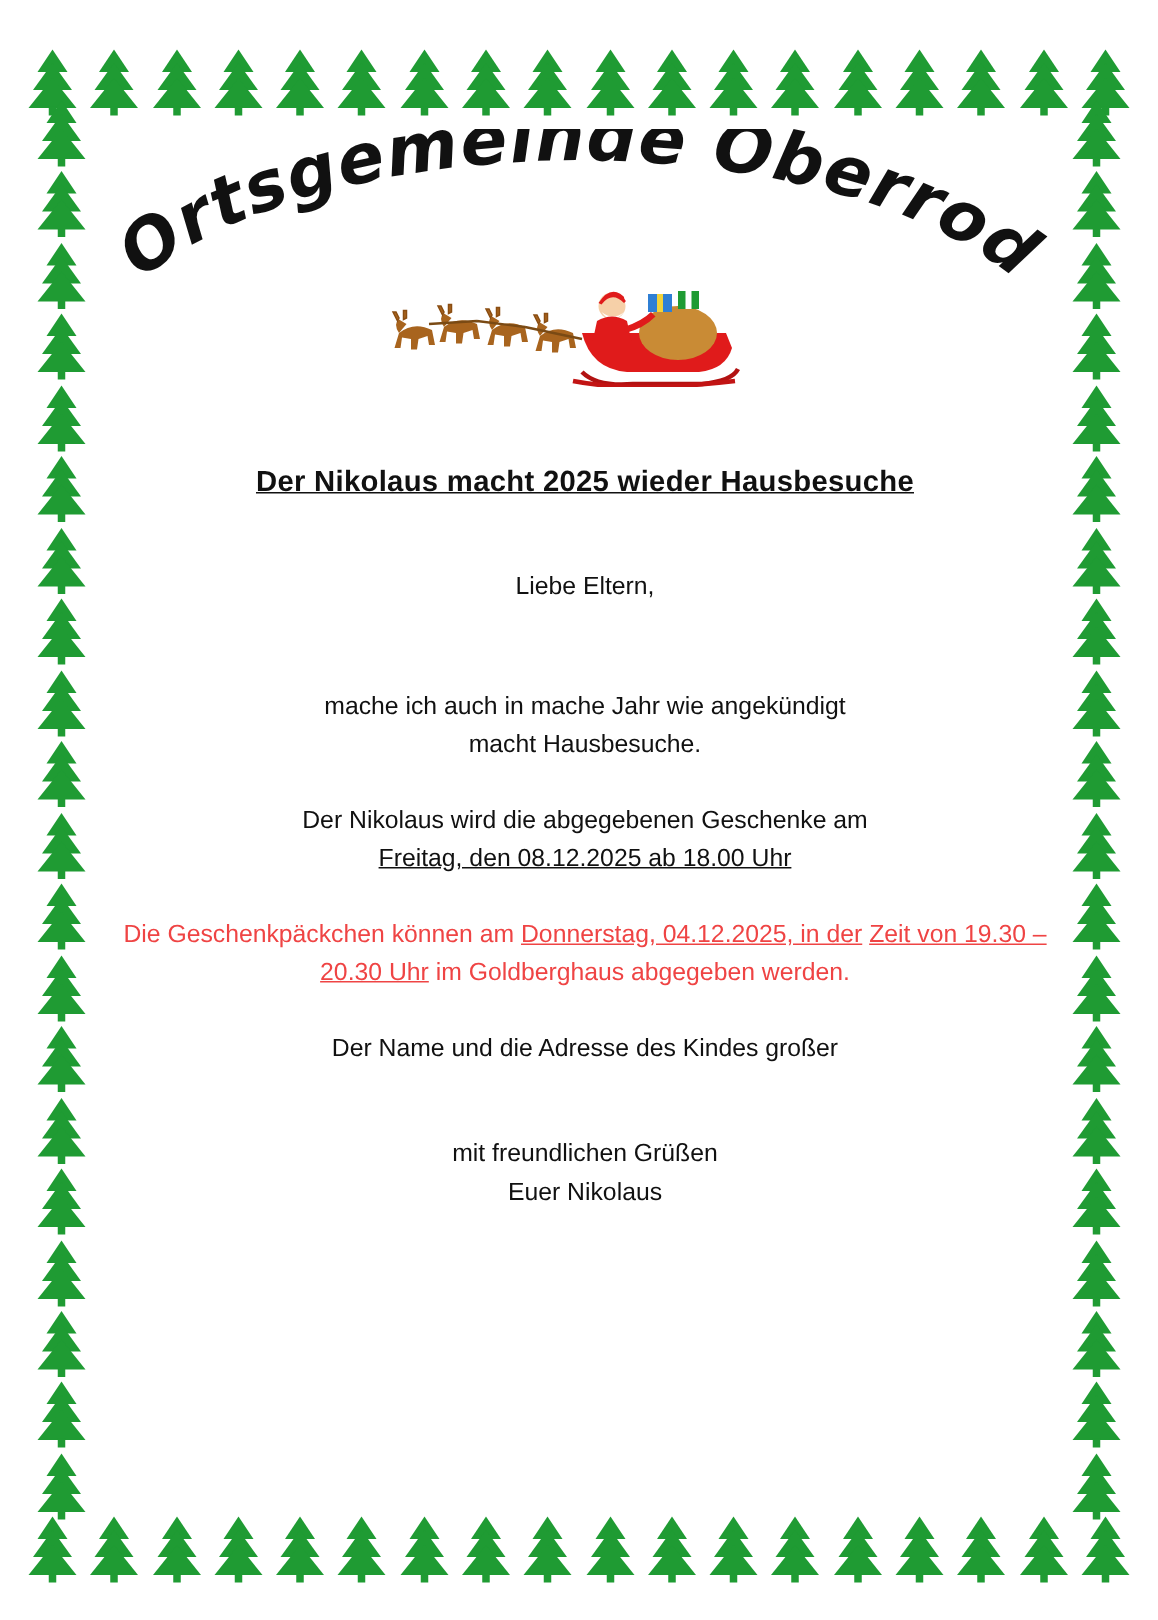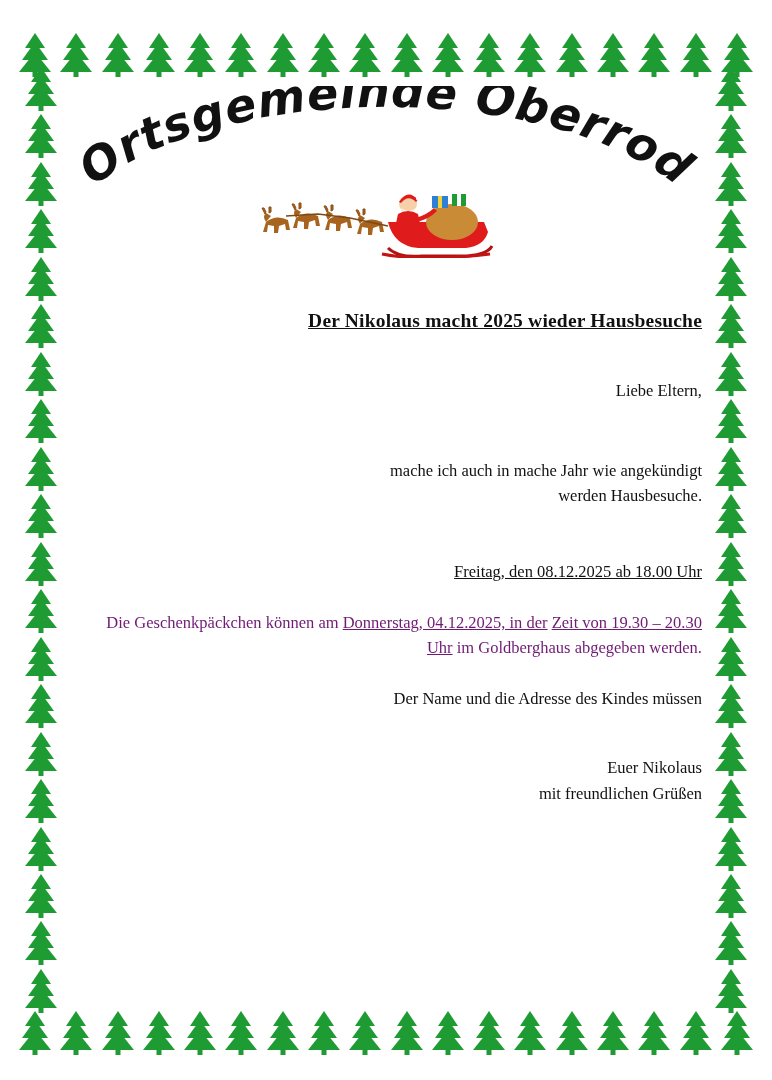--- a/index.html
+++ b/index.html
@@ -91,40 +91,40 @@
     width: 260px;
     height: 76px;
   }
 
   
   .content {
     position: absolute;
     left: 78px;
     right: 70px;
     top: 310px;
-    text-align: right;
+    text-align: center;
     color: #111111;
-    font-family: Liberation Serif, serif;
+    font-family: Liberation Sans, sans-serif;
   }
 
   .headline {
     font-size: 19.5px;
     font-weight: bold;
     text-decoration: underline;
     letter-spacing: 0.2px;
     margin-bottom: 46px;
   }
 
   .para {
     font-size: 16.5px;
     line-height: 25px;
     margin: 0 0 22px 0;
   }
   .para .u { text-decoration: underline; }
-  .para.green { color: #701a75; }
+  .para.green { color: #ef4444; }
   .para.green .u { text-decoration: underline; }
 
   .signoff {
     font-size: 16.5px;
     line-height: 26px;
     margin-top: 44px;
   }
 
   
   .block-1 { margin-bottom: 30px; }
@@ -825,35 +825,35 @@
 
   <div class="content">
 
     <div class="headline">Der Nikolaus macht 2025 wieder Hausbesuche</div>
 
     <div class="para block-1">Liebe Eltern,</div>
 
     <div class="para block-2">
       <br>
       <span>mache ich auch in mache Jahr wie angekündigt</span><br>
-      <span>werden Hausbesuche.</span>
+      <span>macht Hausbesuche.</span>
     </div>
 
     <div class="para block-3">
-      <br>
+      <span>Der Nikolaus wird die abgegebenen Geschenke am</span><br>
       <span class="u">Freitag, den 08.12.2025 ab 18.00 Uhr</span><br>
     </div>
 
     <div class="para green block-4">
       <span>Die Geschenkpäckchen können am </span><span class="u">Donnerstag, 04.12.2025, in der</span>
       <span class="u">Zeit von 19.30 – 20.30 Uhr</span><span> im Goldberghaus abgegeben werden.</span>
     </div>
 
     <div class="para">
-      <span>Der Name und die Adresse des Kindes müssen</span><br>
+      <span>Der Name und die Adresse des Kindes großer</span><br>
     </div>
 
     <div class="signoff">
+      <div>mit freundlichen Grüßen</div>
       <div>Euer Nikolaus</div>
-      <div>mit freundlichen Grüßen</div>
     </div>
   </div>
 </div>
 
 </body></html>

